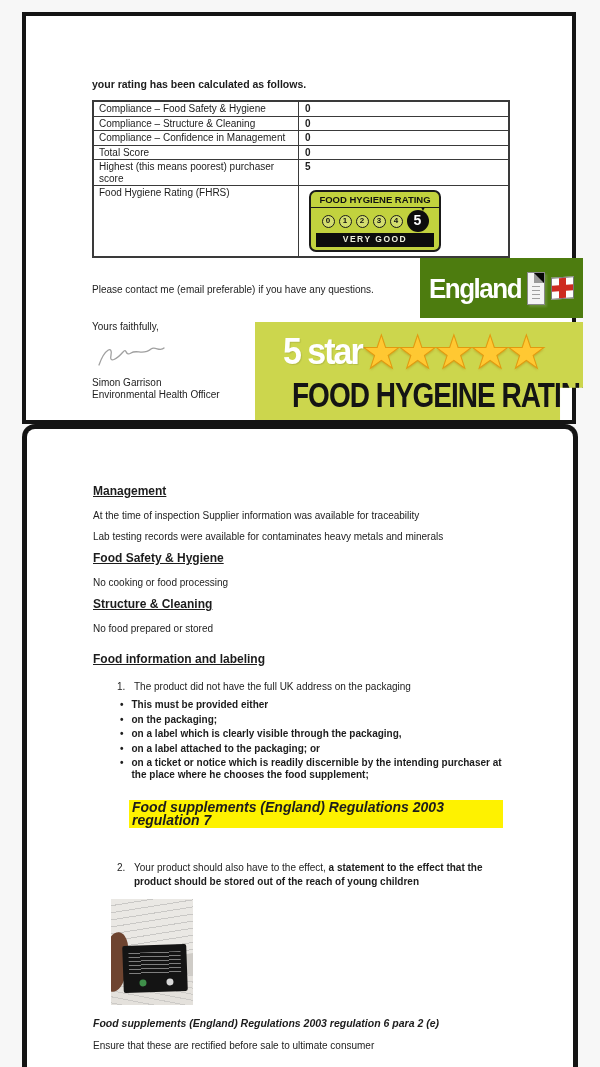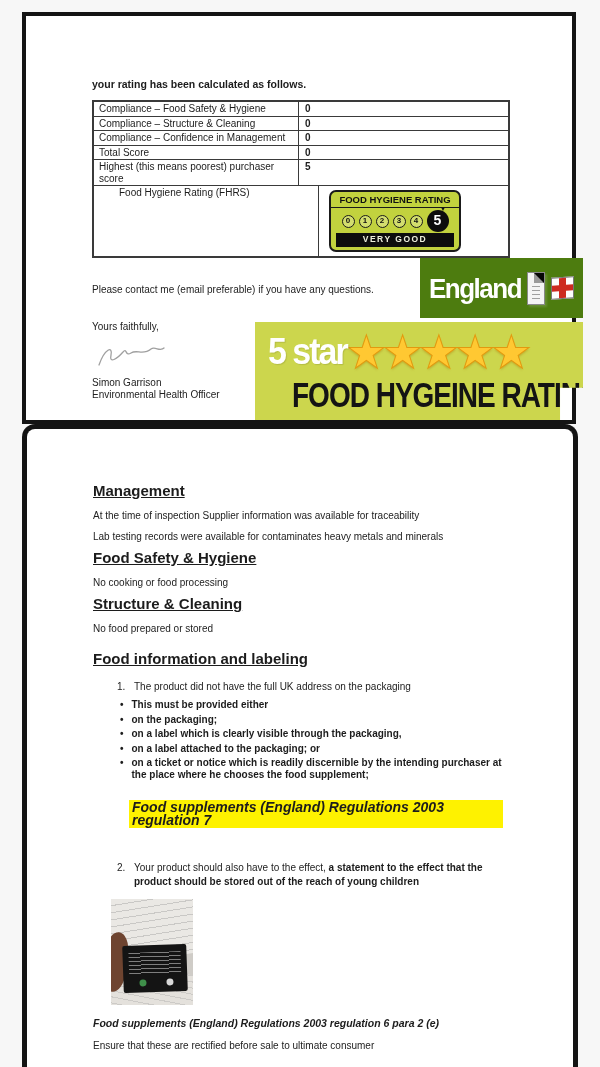--- a/index.html
+++ b/index.html
@@ -12,21 +12,21 @@
   }
   
   .page1 {
     position:absolute; left:22px; top:12px; width:554px; height:412px;
     background:#fff; border:4px solid #141414; z-index:1;
   }
   .page1-content { padding:62px 20px 0 66px; }
   .intro { font-size:10.5px; font-weight:bold; line-height:13px; }
   .score-table { width:418px; margin-top:9px; border:2px solid #3a3a3a; }
   .t-row { display:flex; border-bottom:1.5px solid #3a3a3a; }
-  .t-row:last-child { border-bottom:none;padding-left:20px; }
+  .t-row:last-child { border-bottom:none; }
   .t-label {
     width:205px; border-right:1.5px solid #3a3a3a; padding:1px 5px;
     font-size:10px; font-weight:normal; line-height:11.5px;
   }
   .t-value { flex:1; padding:1px 6px; font-size:10px; font-weight:bold; line-height:11.5px; }
   .r-small { min-height:13px; }
   .r-tall  { min-height:70px; }
   
   .fhrs {
     width:132px; height:62px; margin:3px 8px 0 4px; position:relative;
@@ -71,42 +71,42 @@
     background:repeating-linear-gradient(180deg,#9f9f9f 0 1px,transparent 1px 4px); }
   .flag-icon { width:35px; height:22px; background:#fdfdfd; border:1px solid #777; position:relative; transform:skewY(-4deg); }
   .flag-icon::before { content:""; position:absolute; left:50%; top:0; bottom:0; width:7px; margin-left:-3.5px; background:#cd2a20; }
   .flag-icon::after  { content:""; position:absolute; top:50%; left:0; right:0; height:6px; margin-top:-3px; background:#cd2a20; }
   
   .star-banner {
     position:absolute; left:255px; top:322px; width:328px; height:98px;
     background:#ccd64d; z-index:6;
     clip-path:polygon(0 0,100% 0,100% 67%,93% 67%,93% 100%,0 100%);
   }
-  .sb-row1 { display:flex; align-items:center; padding:5px 0 0 13px; height:54px; }
+  .sb-row1 { display:flex; align-items:center; padding:5px 0 0 28px; height:54px; }
   .sb-prefix {
     color:#fff; font-weight:bold; font-size:34px; letter-spacing:-2px;
     display:inline-block; transform:scaleY(1.1); margin-right:4px;
     text-shadow:1px 1px 1px rgba(0,0,0,.12); white-space:nowrap;
   }
   .star { font-size:46px; line-height:44px; color:#ffc832; margin-left:-5px;
     -webkit-text-stroke:1px #e2990f; text-shadow:0 2px 2px rgba(170,110,0,.35); }
   .star::before { content:"★"; }
   .sb-title {
     color:#141414; font-weight:bold; font-size:28px; letter-spacing:-1px;
     display:inline-block; transform:scaleY(1.25); transform-origin:top left;
     margin:0 0 0 37px; white-space:nowrap;
   }
   
   .page2 {
     position:absolute; left:22px; top:424px; width:556px; height:643px;
     background:#fff; border:5px solid #141414; border-bottom:none;
     border-radius:13px 13px 0 0; z-index:2;
   }
   .page2-content { padding:56px 70px 0 66px; }
-  .p2-heading { font-size:15px; font-weight:bold; text-decoration:underline; line-height:12px; margin-bottom:13px; }
+  .p2-heading { font-size:12px; font-weight:bold; text-decoration:underline; line-height:12px; margin-bottom:13px; }
   .p2-line { font-size:10px; line-height:12px; color:#222; margin-bottom:9px; }
   .mt-gap { margin-top:18px; }
   .doc-item { display:flex; gap:7px; padding-left:24px; font-size:10px; line-height:14px; margin-top:15px; }
   .doc-item .num { min-width:10px; }
   .doc-item.second { margin-top:32px; font-weight:normal; }
   .doc-item.second .itx b { font-weight:bold; }
   .bullet-list { margin-top:5px; }
   .doc-bullet { display:flex; gap:8px; padding-left:27px; font-size:10px; font-weight:bold; line-height:12px; margin-bottom:2.5px; max-width:420px; }
   .doc-bullet::before { content:"•"; font-weight:bold; }
   .highlight-line { margin:19px 0 0 36px; }

